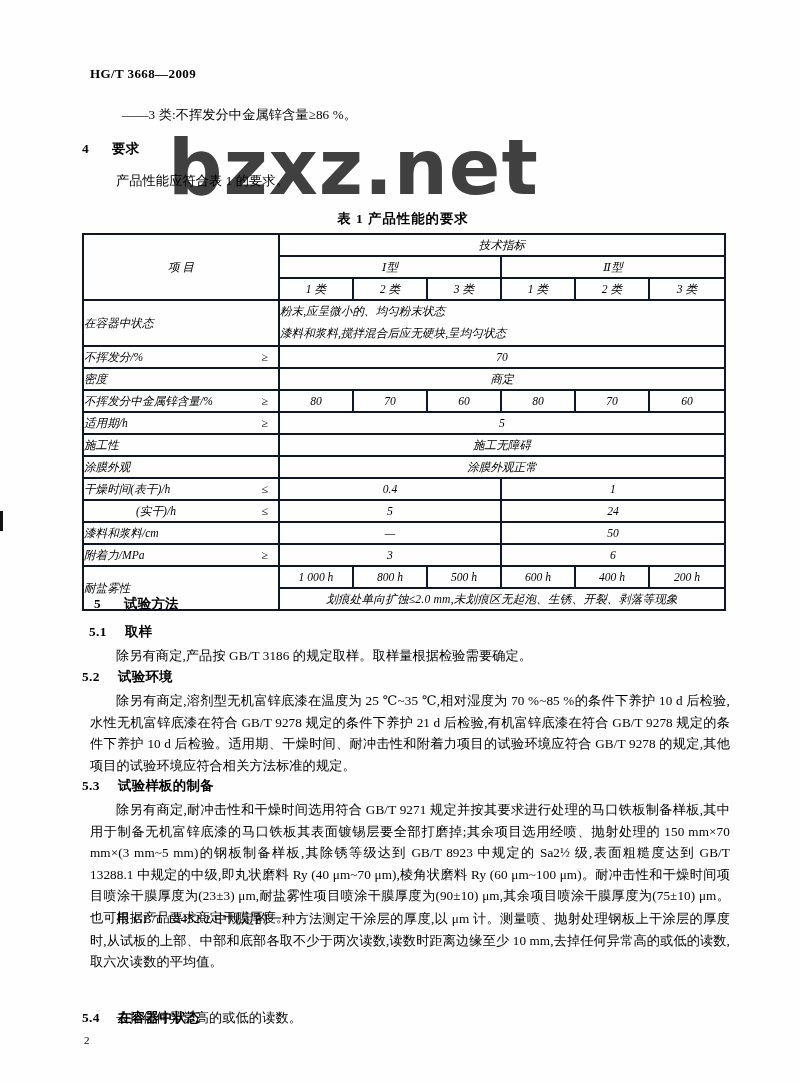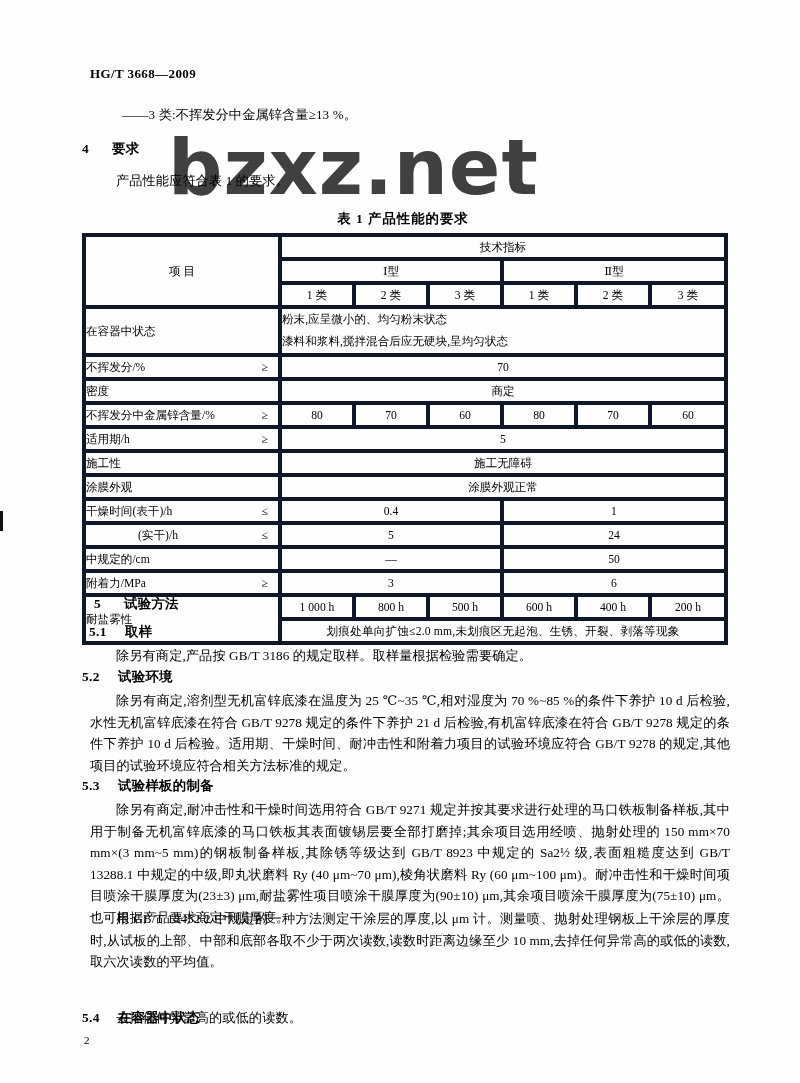--- a/index.html
+++ b/index.html
@@ -93,25 +93,26 @@
     margin-bottom: 5px;
     letter-spacing: 1px;
   }
   table.spec {
     border-collapse: collapse;
     width: 642px;
     font-size: 11.6px;
     table-layout: fixed;
   }
   table.spec td, table.spec th {
-    border: 4px solid #0f172a;
+    border: 2px solid #0f172a;
     padding: 0;
     font-weight: normal;
     vertical-align: middle;
     height: 20px;
+    font-style: italic;
   }
   table.spec th {
     text-align: center;
   }
   
   table.spec {
     border: 1.4px solid #000;
   }
   .cell-center { text-align: center; }
   .cell-item {
@@ -174,21 +175,21 @@
 <div id="page">
 
   <div id="watermark">bzxz.net</div>
 
   <div id="margin-tick"></div>
 
   <div id="content">
 
     <div class="doc-header">HG/T 3668—2009</div>
 
-    <div class="para indent2" style="left:82px; top:104px; width:640px;">——3 类:不挥发分中金属锌含量≥13 %。</div>
+    <div class="para indent2" style="left:82px; top:104px; width:640px;">——3 类:不挥发分中金属锌含量≥86 %。</div>
 
     <div class="heading" style="left:82px; top:140px;">
       <span class="num">4</span><span>要求</span>
     </div>
 
     <div class="para indent1" style="left:82px; top:170px; width:640px;">产品性能应符合表 1 的要求。</div>
 
     <div id="table-wrap">
       <div class="table-caption">表 1   产品性能的要求</div>
 
@@ -298,21 +299,21 @@
             <td class="cell-item">
               <span class="lbl-indent">(实干)/h</span>
               <span class="op">≤</span>
             </td>
             <td colspan="3" class="cell-center">5</td>
             <td colspan="3" class="cell-center">24</td>
           </tr>
 
           <tr>
             <td class="cell-item">
-              <span>中规定的/cm</span>
+              <span>漆料和浆料/cm</span>
               <span class="op"></span>
             </td>
             <td colspan="3" class="cell-center">—</td>
             <td colspan="3" class="cell-center">50</td>
           </tr>
 
           <tr>
             <td class="cell-item">
               <span>附着力/MPa</span>
               <span class="op">≥</span>

